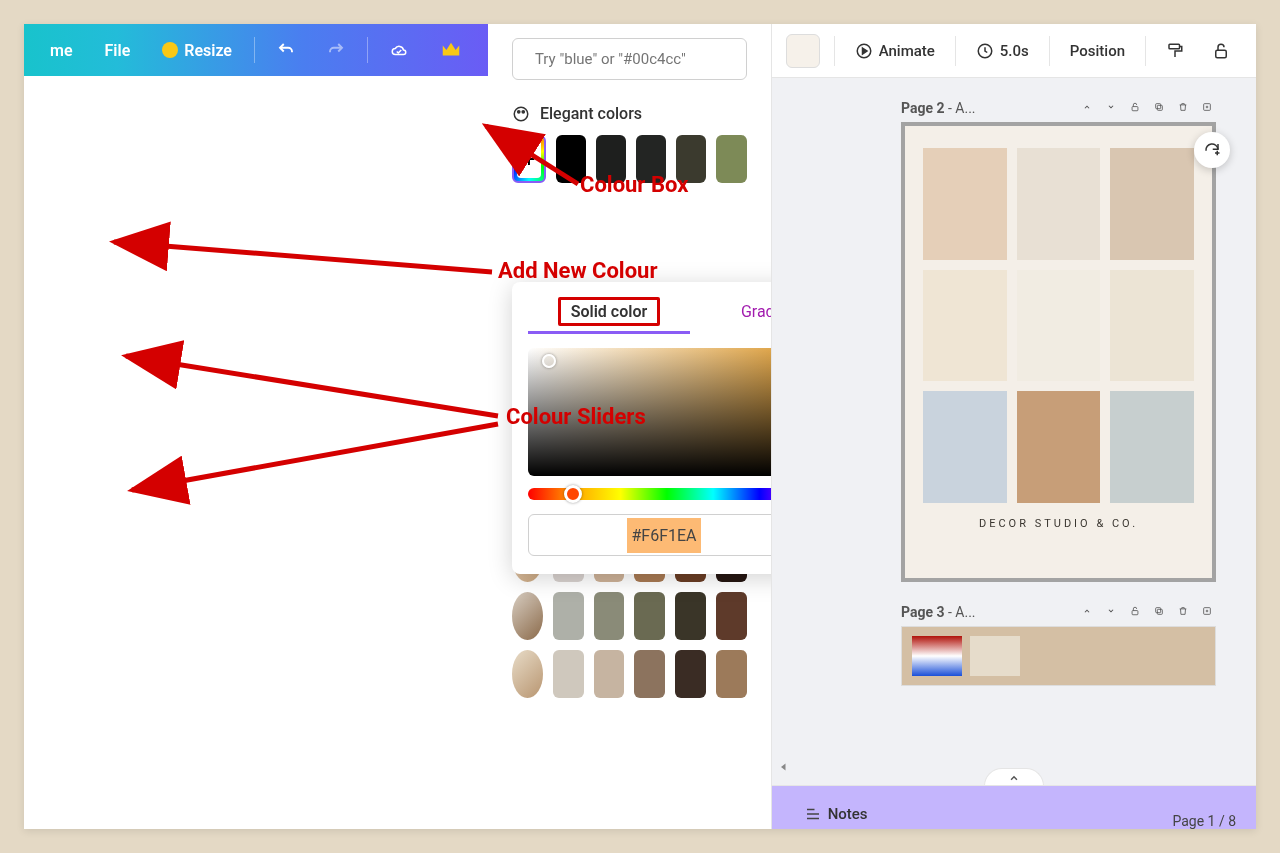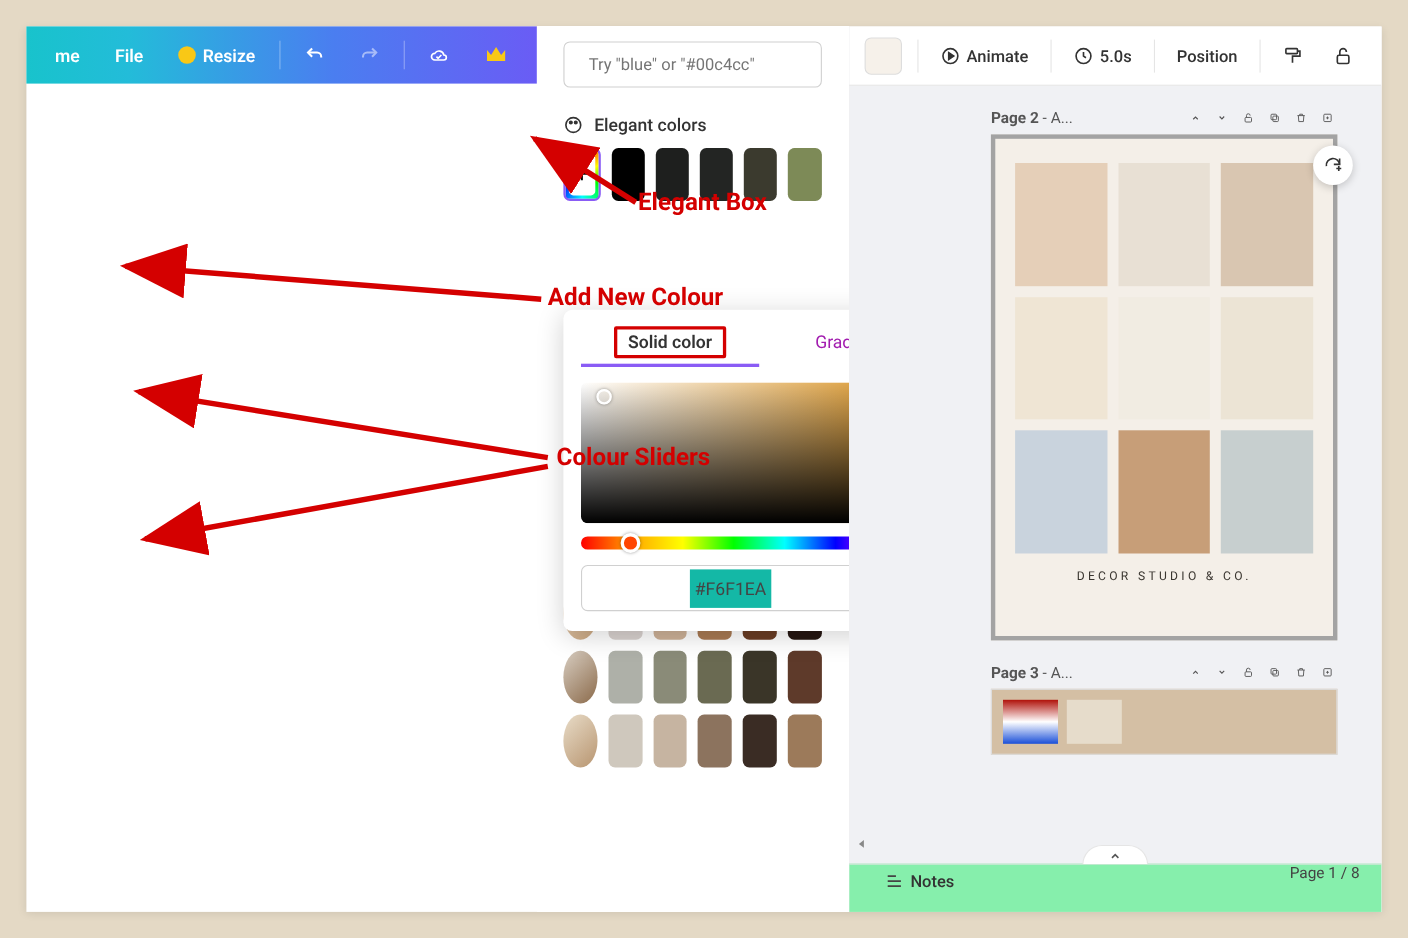--- a/index.html
+++ b/index.html
@@ -26,42 +26,42 @@
   .tab.active { border-bottom: 3px solid #8a5cf5; color: #333; }
   .tab.active .tabtext { border: 3px solid #d40000; padding: 2px 10px; border-radius: 2px; font-weight:600; }
   .sv-box { width: 100%; height: 128px; border-radius: 6px; margin-top: 14px; position: relative;
     background: linear-gradient(to top, #000, rgba(0,0,0,0)), linear-gradient(to right, #fff, #d68a12); }
   .sv-cursor { position:absolute; left: 14px; top: 6px; width: 14px; height:14px; border: 2px solid #fff; border-radius:50%; box-shadow: 0 0 3px rgba(0,0,0,.4);}
   .hue { height: 12px; border-radius: 6px; margin-top: 12px;
     background: linear-gradient(to right, red, orange, yellow, lime, cyan, blue, magenta, red); position:relative;}
   .hue-cursor { position:absolute; left: 36px; top:-3px; width:18px;height:18px;border:3px solid #fff;border-radius:50%;background:#ff4500;box-shadow:0 0 3px rgba(0,0,0,.4);}
   .hexrow { display:flex; gap:10px; margin-top: 14px; }
   .hexinput { flex:1; height:42px; border:1px solid #d0d0d0; border-radius:6px; display:flex;align-items:center;justify-content:center; }
-  .hexinput span { background:#14b8a6; color:#444; padding: 8px 4px; font-size:16px;}
+  .hexinput span { background:#fdba74; color:#444; padding: 8px 4px; font-size:16px;}
   .eyedrop { width:42px;height:42px;border:1px solid #d0d0d0;border-radius:6px;display:flex;align-items:center;justify-content:center;}
   .photo-colors { margin-top: 320px; }
   .prow { display:flex; gap:10px; margin-bottom:10px;}
   .pimg { width:48px;height:48px;border-radius:50%; background:#ccc; }
   .canvas-area { flex:1; display:flex; flex-direction:column; background:#f0f1f4; }
   .ctoolbar { height:54px; background:#fff; border-bottom:1px solid #e5e5e5; display:flex; align-items:center; padding: 0 14px; gap: 4px; }
   .cbtn { display:flex; align-items:center; gap:6px; padding: 6px 12px; font-size:15px; font-weight:500; color:#333; cursor:pointer; }
   .vdiv { width:1px; height:30px; background:#e5e5e5; margin: 0 4px;}
   .colbox { width:34px;height:34px;border-radius:6px;border:1px solid #ddd;background:#f6f1ea; margin-right: 6px;}
   .canvas-scroll { flex:1; overflow:auto; padding: 20px 40px 0 40px; position: relative; }
   .page-hdr { display:flex; align-items:flex-end; gap:6px; color:#555; font-size:14px; margin-bottom:6px;}
   .page-hdr .spacer { flex:1;}
   .page-hdr svg, .page-hdr .ico { color:#555; cursor:pointer; padding: 2px 4px;}
   .canvas-page { width: 315px; height:460px; background:#f4efe8; border:4px solid #a3a3a3; margin: 0 0 20px auto; position:relative; padding: 22px 18px 10px;}
   .grid9 { display:grid; grid-template-columns: repeat(3, 1fr); gap: 10px; }
   .cell { width: 100%; aspect-ratio: 3/4; }
   .moodtext { text-align:center; margin-top:14px; letter-spacing: 3px; font-size:11px; color:#3a3630;}
   .moodsub { text-align:center; font-family: cursive; font-size: 13px; color:#5a5048; margin-top:4px;}
   .fab { position:absolute; right:-18px; top: 6px; width:36px;height:36px;background:#fff;border-radius:50%;box-shadow:0 2px 8px rgba(0,0,0,.2);display:flex;align-items:center;justify-content:center;}
   .page3 { width:315px; height:60px; background:#d4bfa4; margin: 0 0 0 auto; border: 1px solid #ddd; overflow: hidden; display:flex;align-items:center;padding:10px;gap:8px;}
-  .bottombar { height:44px; background:#86efac; border-top:1px solid #e5e5e5; display:flex; align-items:flex-start; padding: 0 20px; font-size:14px; color:#444;}
+  .bottombar { height:44px; background:#c4b5fd; border-top:1px solid #e5e5e5; display:flex; align-items:flex-end; padding: 0 20px; font-size:14px; color:#444;}
   .bottombar .spacer { flex:1;}
   .annot { position:absolute; z-index: 60; pointer-events:none; }
   .annot-label { color:#d40000; font-weight:700; font-size:22px; }
   .seeall { color:#555;font-size:14px; display:flex;align-items:center;gap:2px;}
   .ico16 { width:18px; height:18px; }
   .notch { position:absolute; bottom: -1px; left: 50%; transform: translateX(-50%); width: 60px; height: 18px; background:#fff; border-top-left-radius: 40px; border-top-right-radius: 40px; border: 1px solid #e5e5e5; border-bottom: none; display:flex;align-items:center;justify-content:center;}
 </style>
 </head>
 <body>
 
@@ -345,15 +345,15 @@
   <defs>
     <marker id="arr" markerWidth="12" markerHeight="10" refX="11" refY="5" orient="auto">
       <path d="M0,0 L12,5 L0,10 z" fill="#d40000"></path>
     </marker>
   </defs>
   <line x1="578" y1="184" x2="486" y2="126" stroke="#d40000" stroke-width="5" marker-end="url(#arr)"></line>
   <line x1="492" y1="272" x2="114" y2="242" stroke="#d40000" stroke-width="5" marker-end="url(#arr)"></line>
   <line x1="498" y1="416" x2="126" y2="356" stroke="#d40000" stroke-width="5" marker-end="url(#arr)"></line>
   <line x1="498" y1="424" x2="132" y2="490" stroke="#d40000" stroke-width="5" marker-end="url(#arr)"></line>
 </svg>
-<div class="annot annot-label" style="left:580px;top:172px;">Elegant Box</div>
+<div class="annot annot-label" style="left:580px;top:172px;">Colour Box</div>
 <div class="annot annot-label" style="left:498px;top:258px;">Add New Colour</div>
 <div class="annot annot-label" style="left:506px;top:404px;">Colour Sliders</div>
 
 </body></html>

